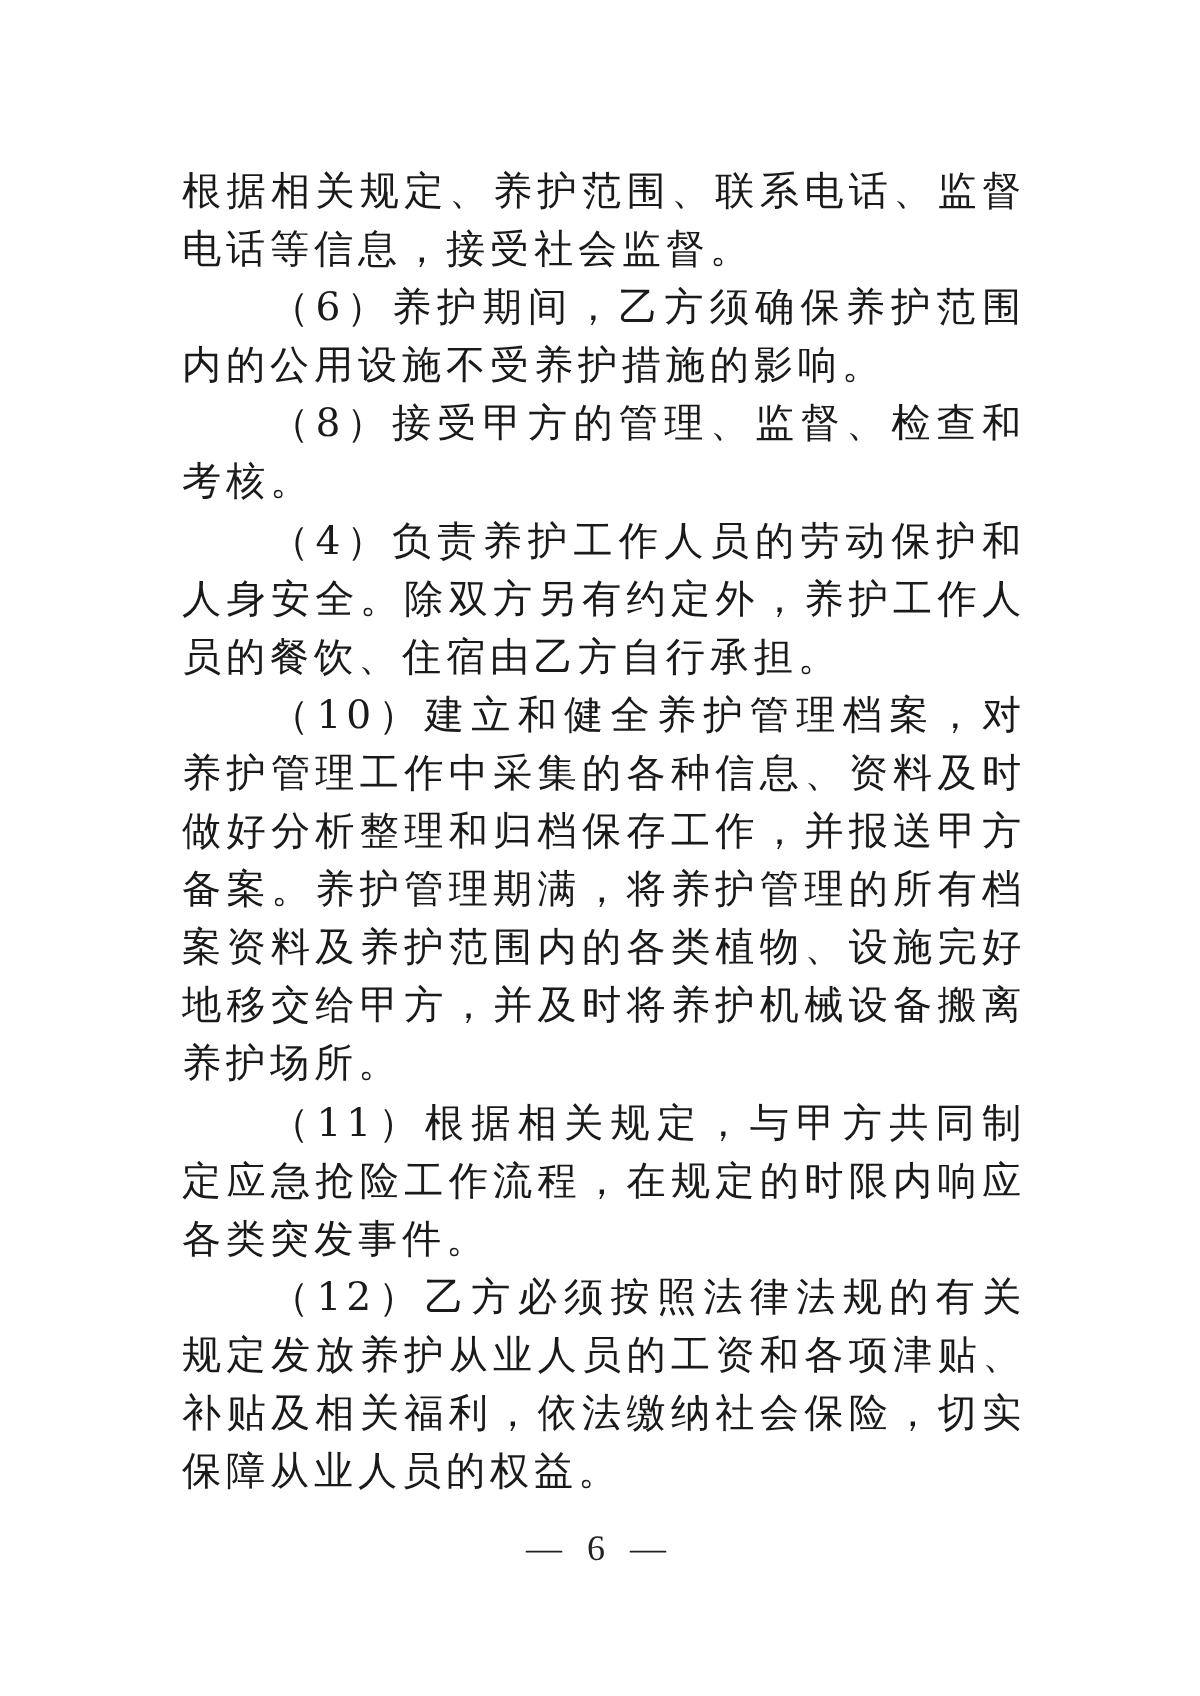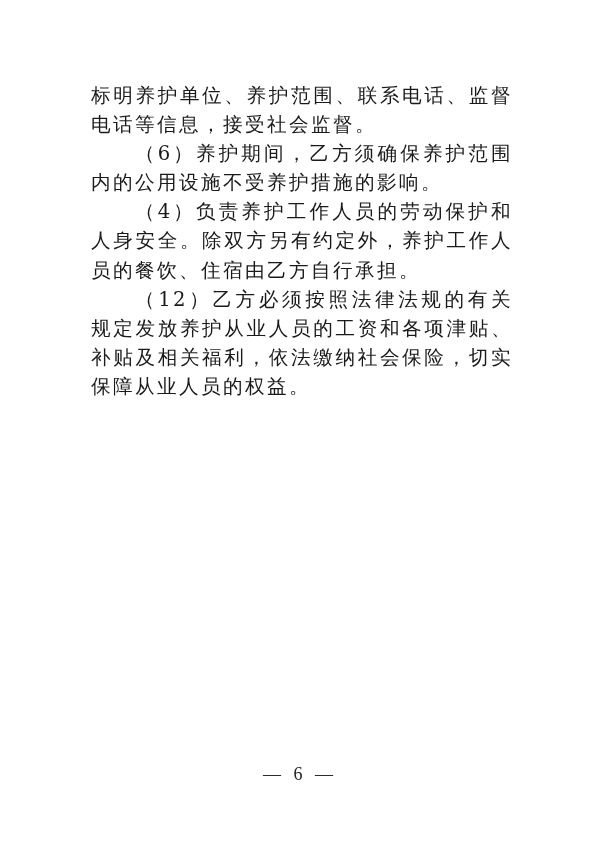--- a/index.html
+++ b/index.html
@@ -42,20 +42,23 @@
       font-size: 18px;
       font-family: "Liberation Serif", serif;
       letter-spacing: 4px;
       color: #222;
     }
   </style>
 </head>
 <body>
 
 <div class="page">
-  <p class="para">标明养护单位、养护范围、联系电话、监督电话等信息，接受社会监督。</p>
+  <p class="para">根据相关规定、养护范围、联系电话、监督电话等信息，接受社会监督。</p>
   <p class="para indent">（6）养护期间，乙方须确保养护范围内的公用设施不受养护措施的影响。</p>
+  <p class="para indent">（8）接受甲方的管理、监督、检查和考核。</p>
   <p class="para indent">（4）负责养护工作人员的劳动保护和人身安全。除双方另有约定外，养护工作人员的餐饮、住宿由乙方自行承担。</p>
+  <p class="para indent">（10）建立和健全养护管理档案，对养护管理工作中采集的各种信息、资料及时做好分析整理和归档保存工作，并报送甲方备案。养护管理期满，将养护管理的所有档案资料及养护范围内的各类植物、设施完好地移交给甲方，并及时将养护机械设备搬离养护场所。</p>
+  <p class="para indent">（11）根据相关规定，与甲方共同制定应急抢险工作流程，在规定的时限内响应各类突发事件。</p>
   <p class="para indent">（12）乙方必须按照法律法规的有关规定发放养护从业人员的工资和各项津贴、补贴及相关福利，依法缴纳社会保险，切实保障从业人员的权益。</p>
 
 </div>
 
 <div class="page-number">— 6 —</div>
 
 </body></html>

